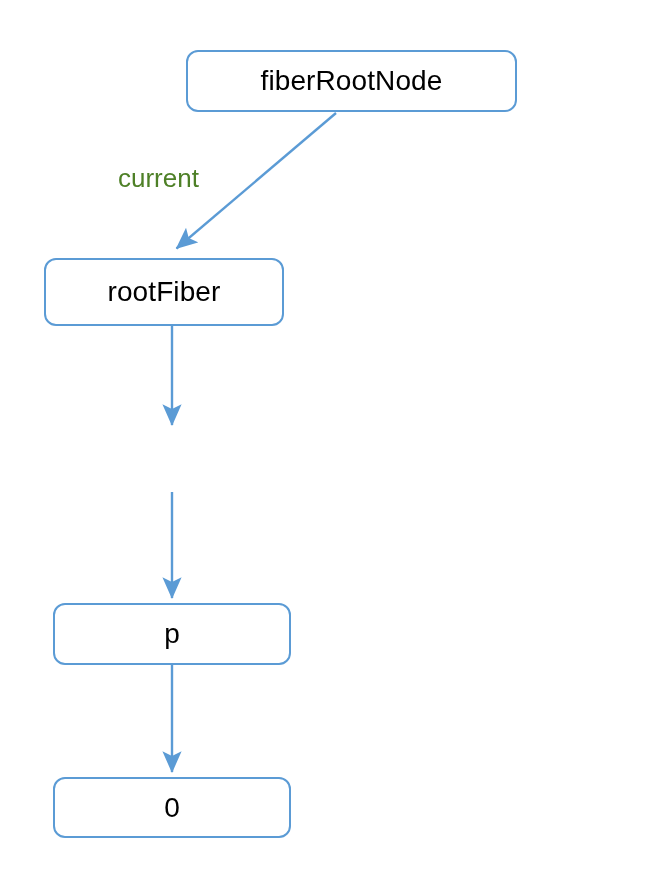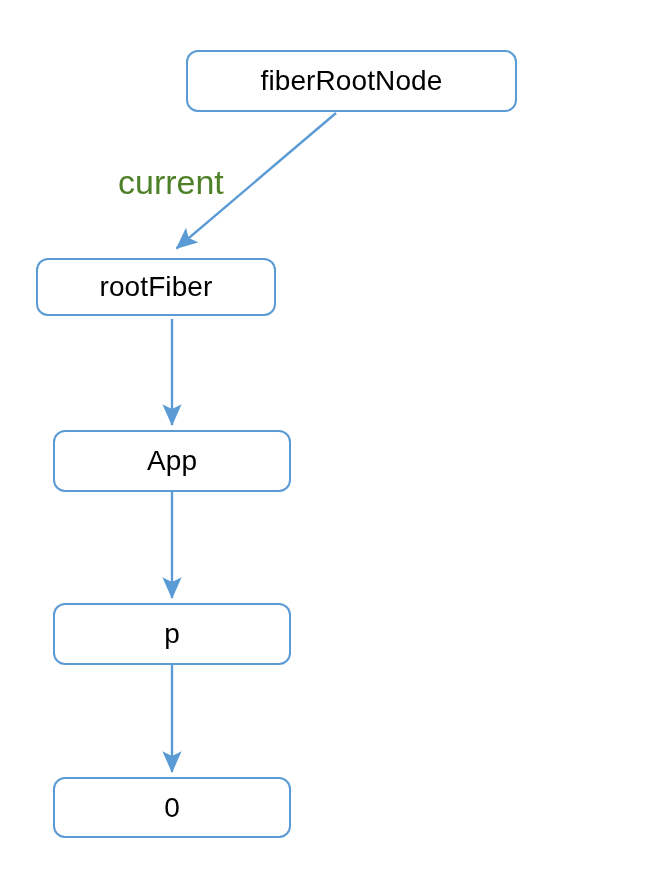--- a/index.html
+++ b/index.html
@@ -42,28 +42,28 @@
     white-space: nowrap;
     z-index: 2;
   }
   .node-label {
     display: block;
     text-align: right;
   }
   .edge-label {
     position: absolute;
     color: #4e8027;
-    font-size: 34px;
+    font-size: 26px;
     line-height: 1;
     white-space: nowrap;
     z-index: 3;
   }
   
   #node-fiberrootnode { left: 186px; top: 50px;  width: 331px; height: 62px; }
-  #node-rootfiber     { left: 36px;  top: 258px; width: 240px; height: 58px; }
+  #node-rootfiber     { left: 44px;  top: 258px; width: 240px; height: 68px; }
   #node-app           { left: 53px;  top: 430px; width: 238px; height: 62px; }
   #node-p             { left: 53px;  top: 603px; width: 238px; height: 62px; }
   #node-zero          { left: 53px;  top: 777px; width: 238px; height: 61px; }
   
   #label-current { left: 118px; top: 165px; }
 </style>
 </head>
 <body>
 
 <div id="canvas">
@@ -95,23 +95,20 @@
   <div class="node" id="node-fiberrootnode">
     <span class="node-label">fiberRootNode</span>
   </div>
 
   <div class="edge-label" id="label-current">current</div>
 
   <div class="node" id="node-rootfiber">
     <span class="node-label">rootFiber</span>
   </div>
 
-  <div class="node" id="node-app">
-    <span class="node-label">App</span>
-  </div>
 
   <div class="node" id="node-p">
     <span class="node-label">p</span>
   </div>
 
   <div class="node" id="node-zero">
     <span class="node-label">0</span>
   </div>
 
 </div>

